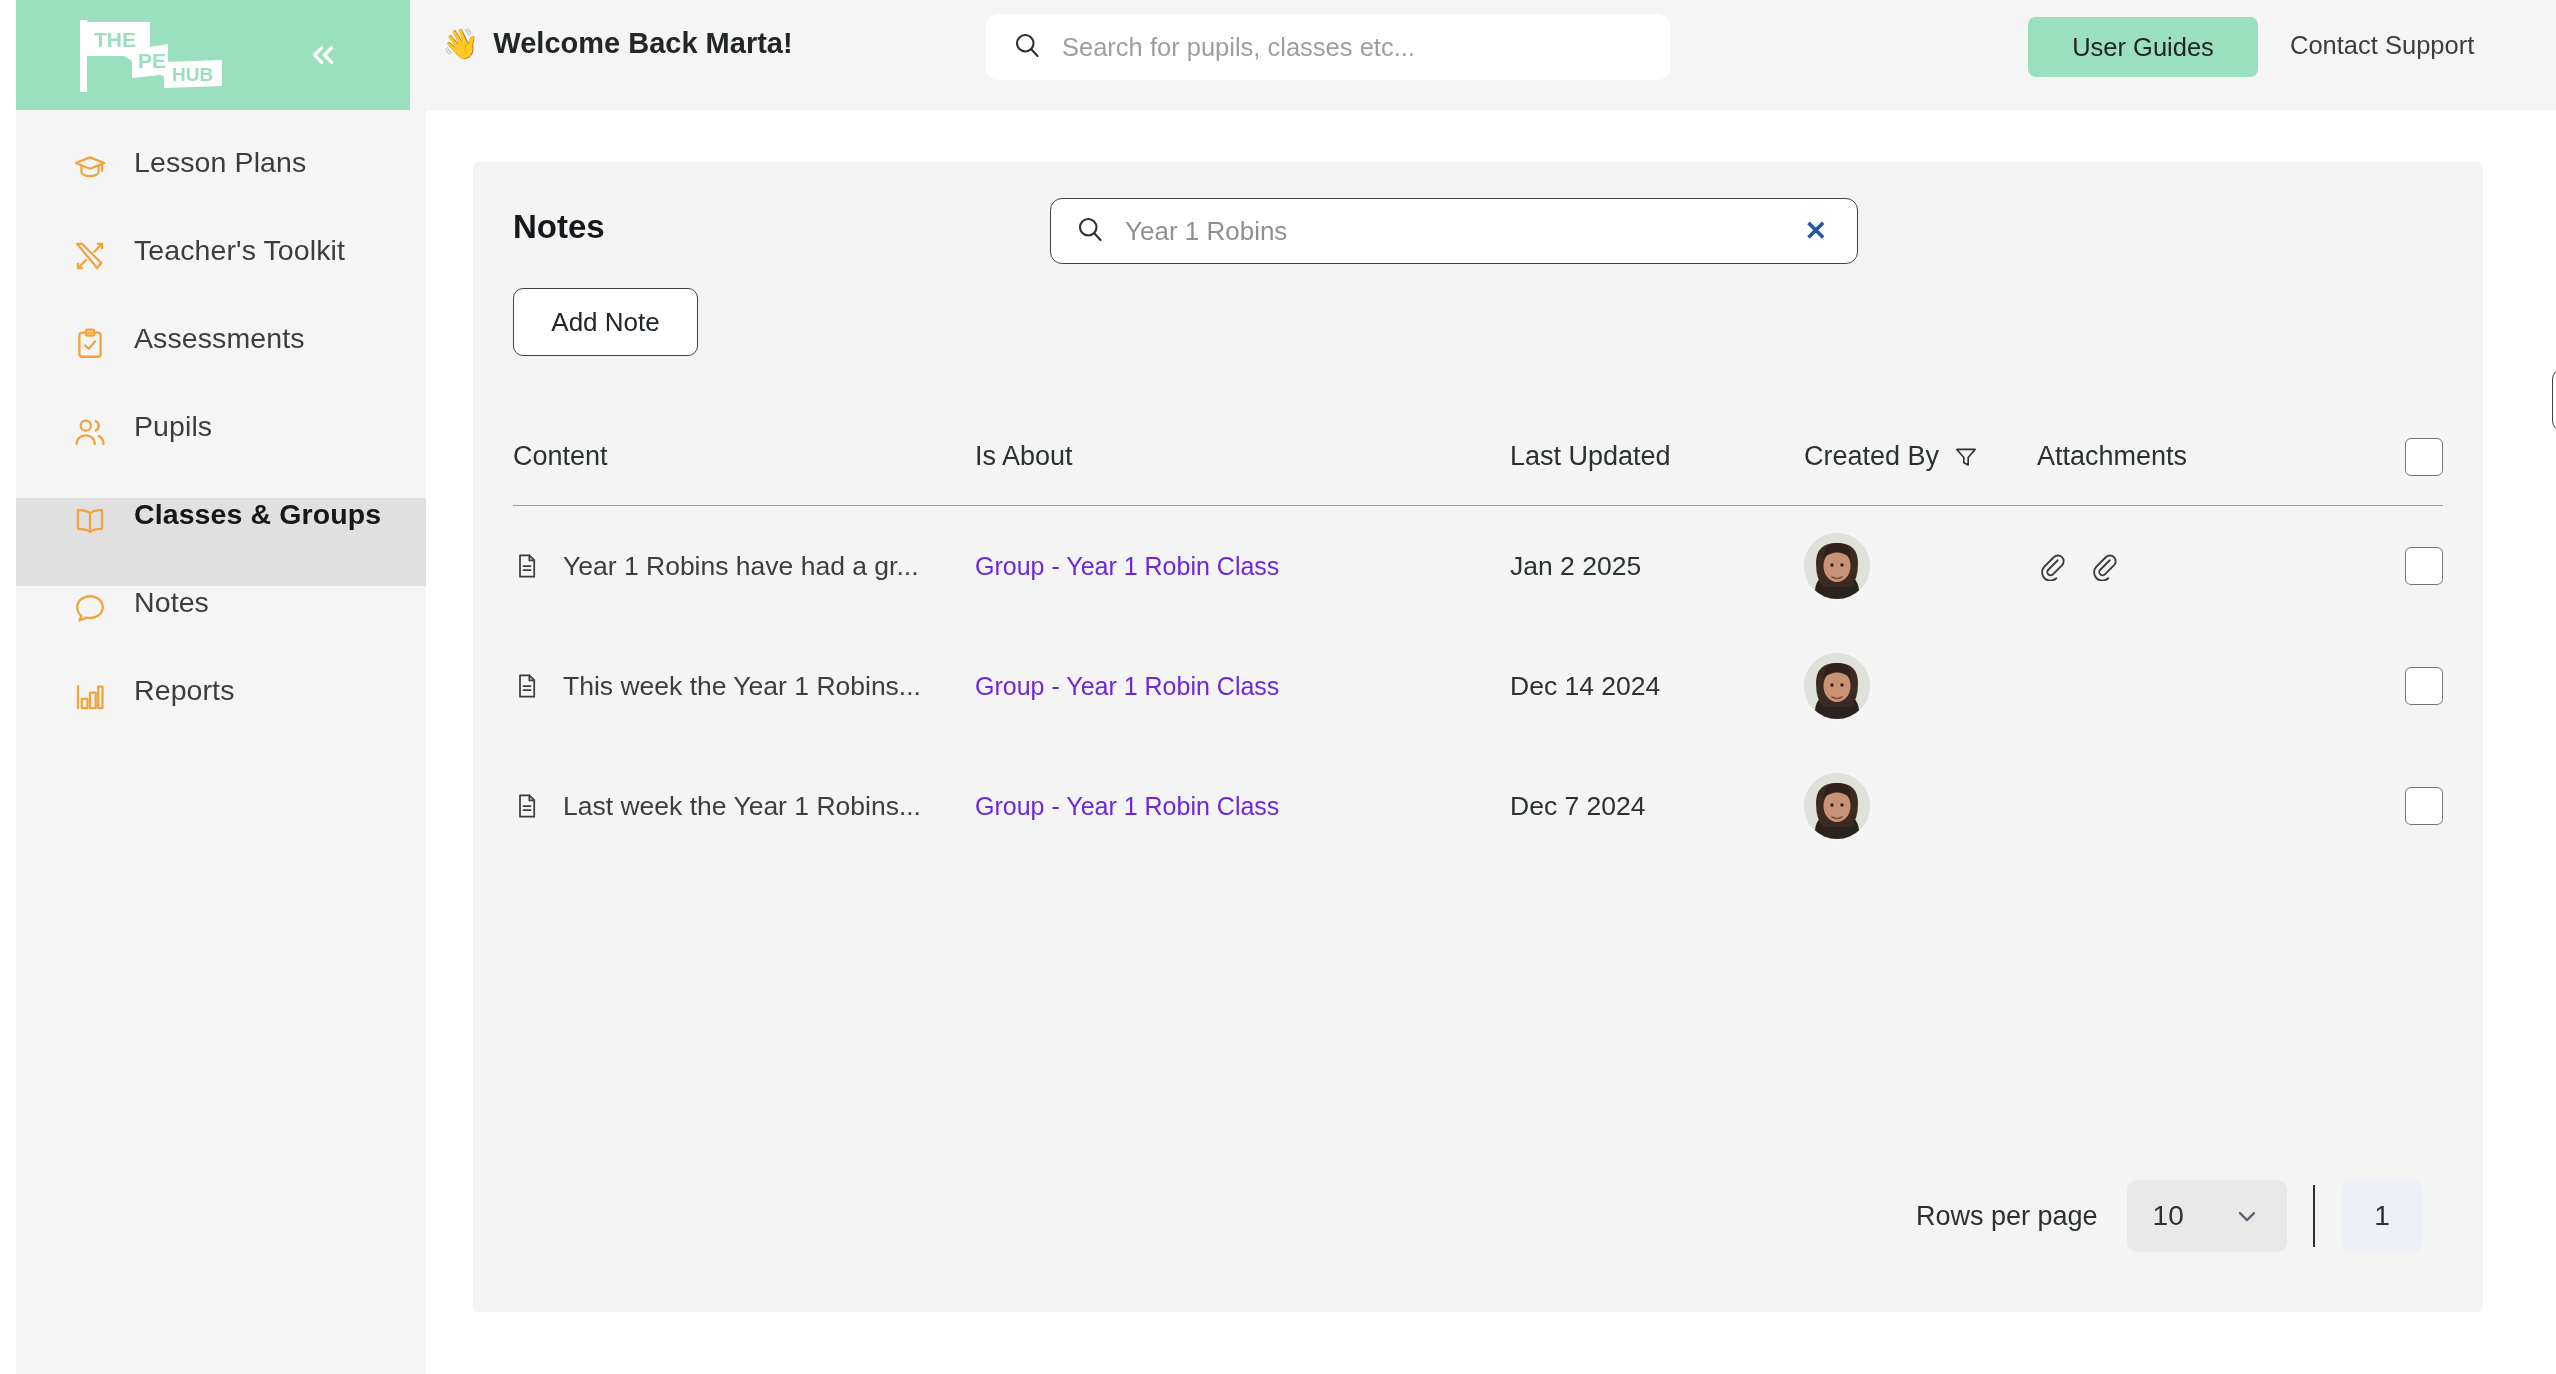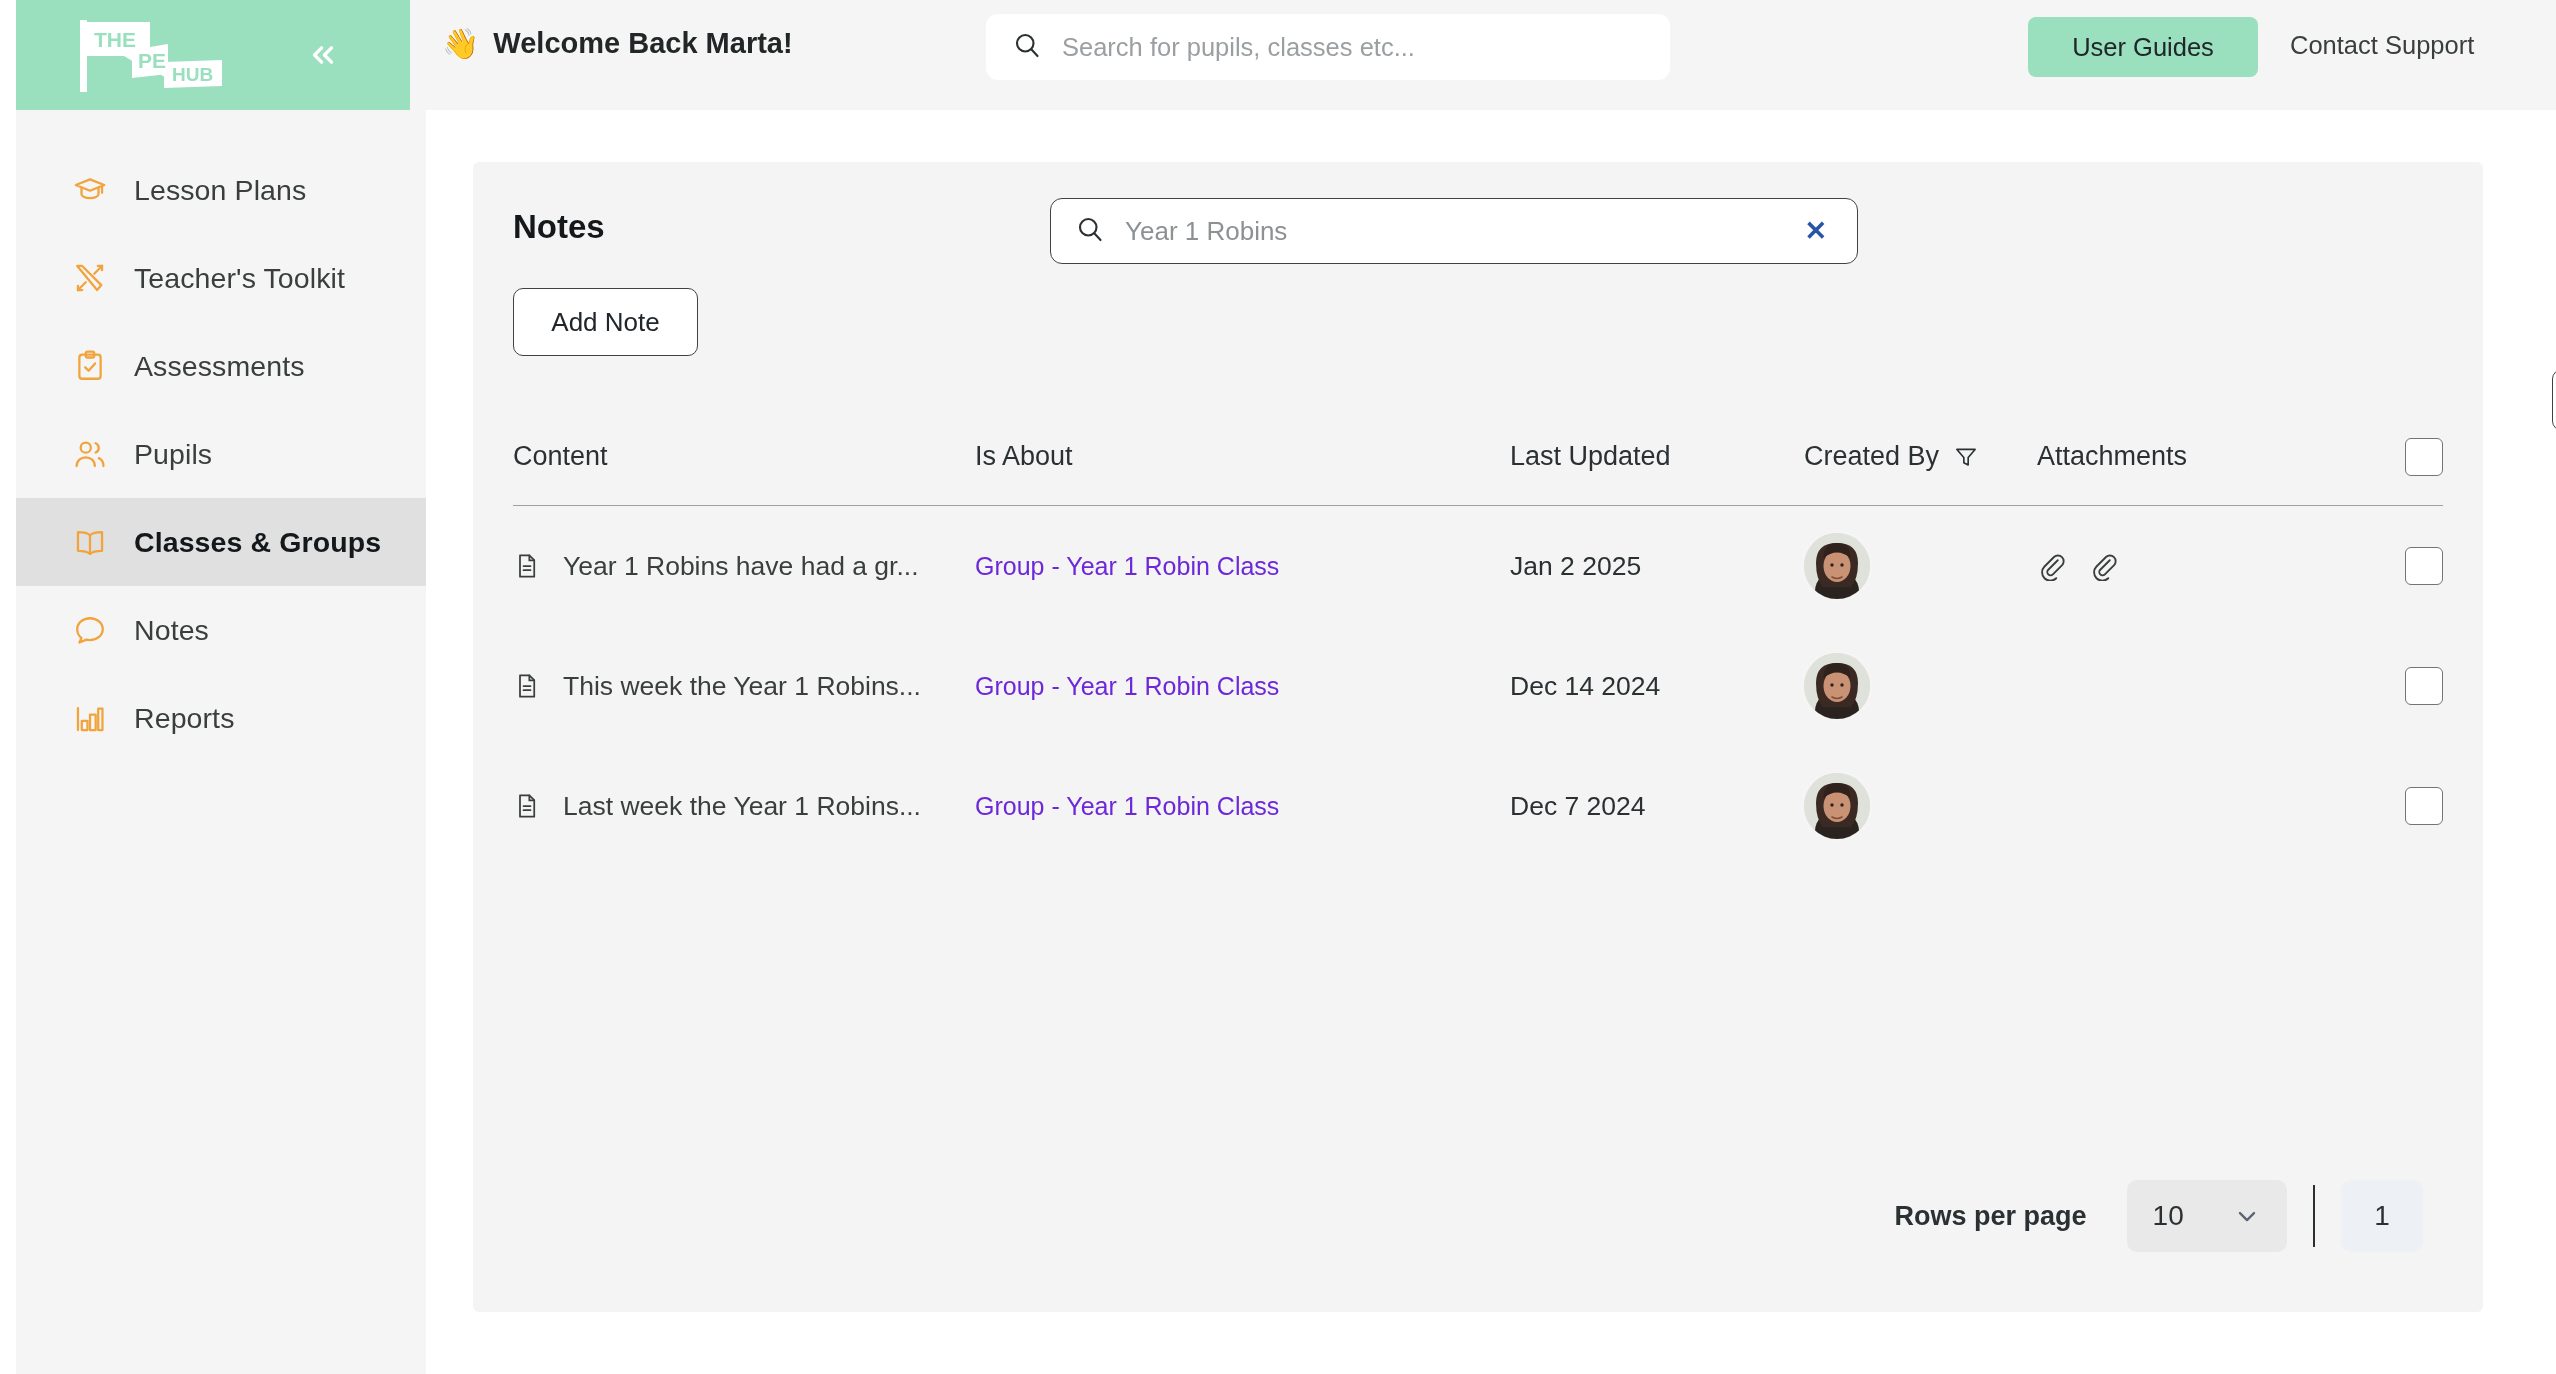--- a/index.html
+++ b/index.html
@@ -38,21 +38,21 @@
   }
   #collapse-btn{
     position:absolute; left:282px; top:32px;
     width:50px; height:46px;
     display:flex; align-items:center; justify-content:center;
     color:#ffffff; cursor:pointer;
   }
   .nav-list{ margin-top:36px; }
   .nav-item{
     position:relative;
-    display:flex; align-items:center;
+    display:flex; align-items:flex-start;
     height:88px; padding-left:52px;
     cursor:pointer;
   }
   .nav-item.active{ background:#e0e0e0; }
   .nav-icon{
     width:44px; height:44px;
     display:flex; align-items:center; justify-content:center;
     margin-right:22px; flex:0 0 auto;
   }
   .nav-label{
@@ -179,21 +179,21 @@
     border:1.6px solid #6f7578; border-radius:6px; cursor:pointer;
   }
   .doc-icon{ flex:0 0 auto; display:flex; }
   .clip-icon{ cursor:pointer; display:flex; }
 
   
   #pager{
     position:absolute; right:60px; bottom:60px;
     display:flex; align-items:center; gap:0;
   }
-  #rows-label{ font-size:27px; color:#2b3033; margin-right:40px; white-space:nowrap;font-weight:bold; }
+  #rows-label{ font-size:27px; color:#2b3033; margin-right:29px; white-space:nowrap; }
   #rows-select{
     width:160px; height:72px; background:#e9e9e9; border-radius:10px;
     display:flex; align-items:center; justify-content:space-between;
     padding:0 26px; cursor:pointer;
   }
   #rows-value{ font-size:28px; color:#2b3033; }
   #pager-divider{
     width:2.4px; height:62px; background:#2b3033;
     margin:0 26px;
   }

